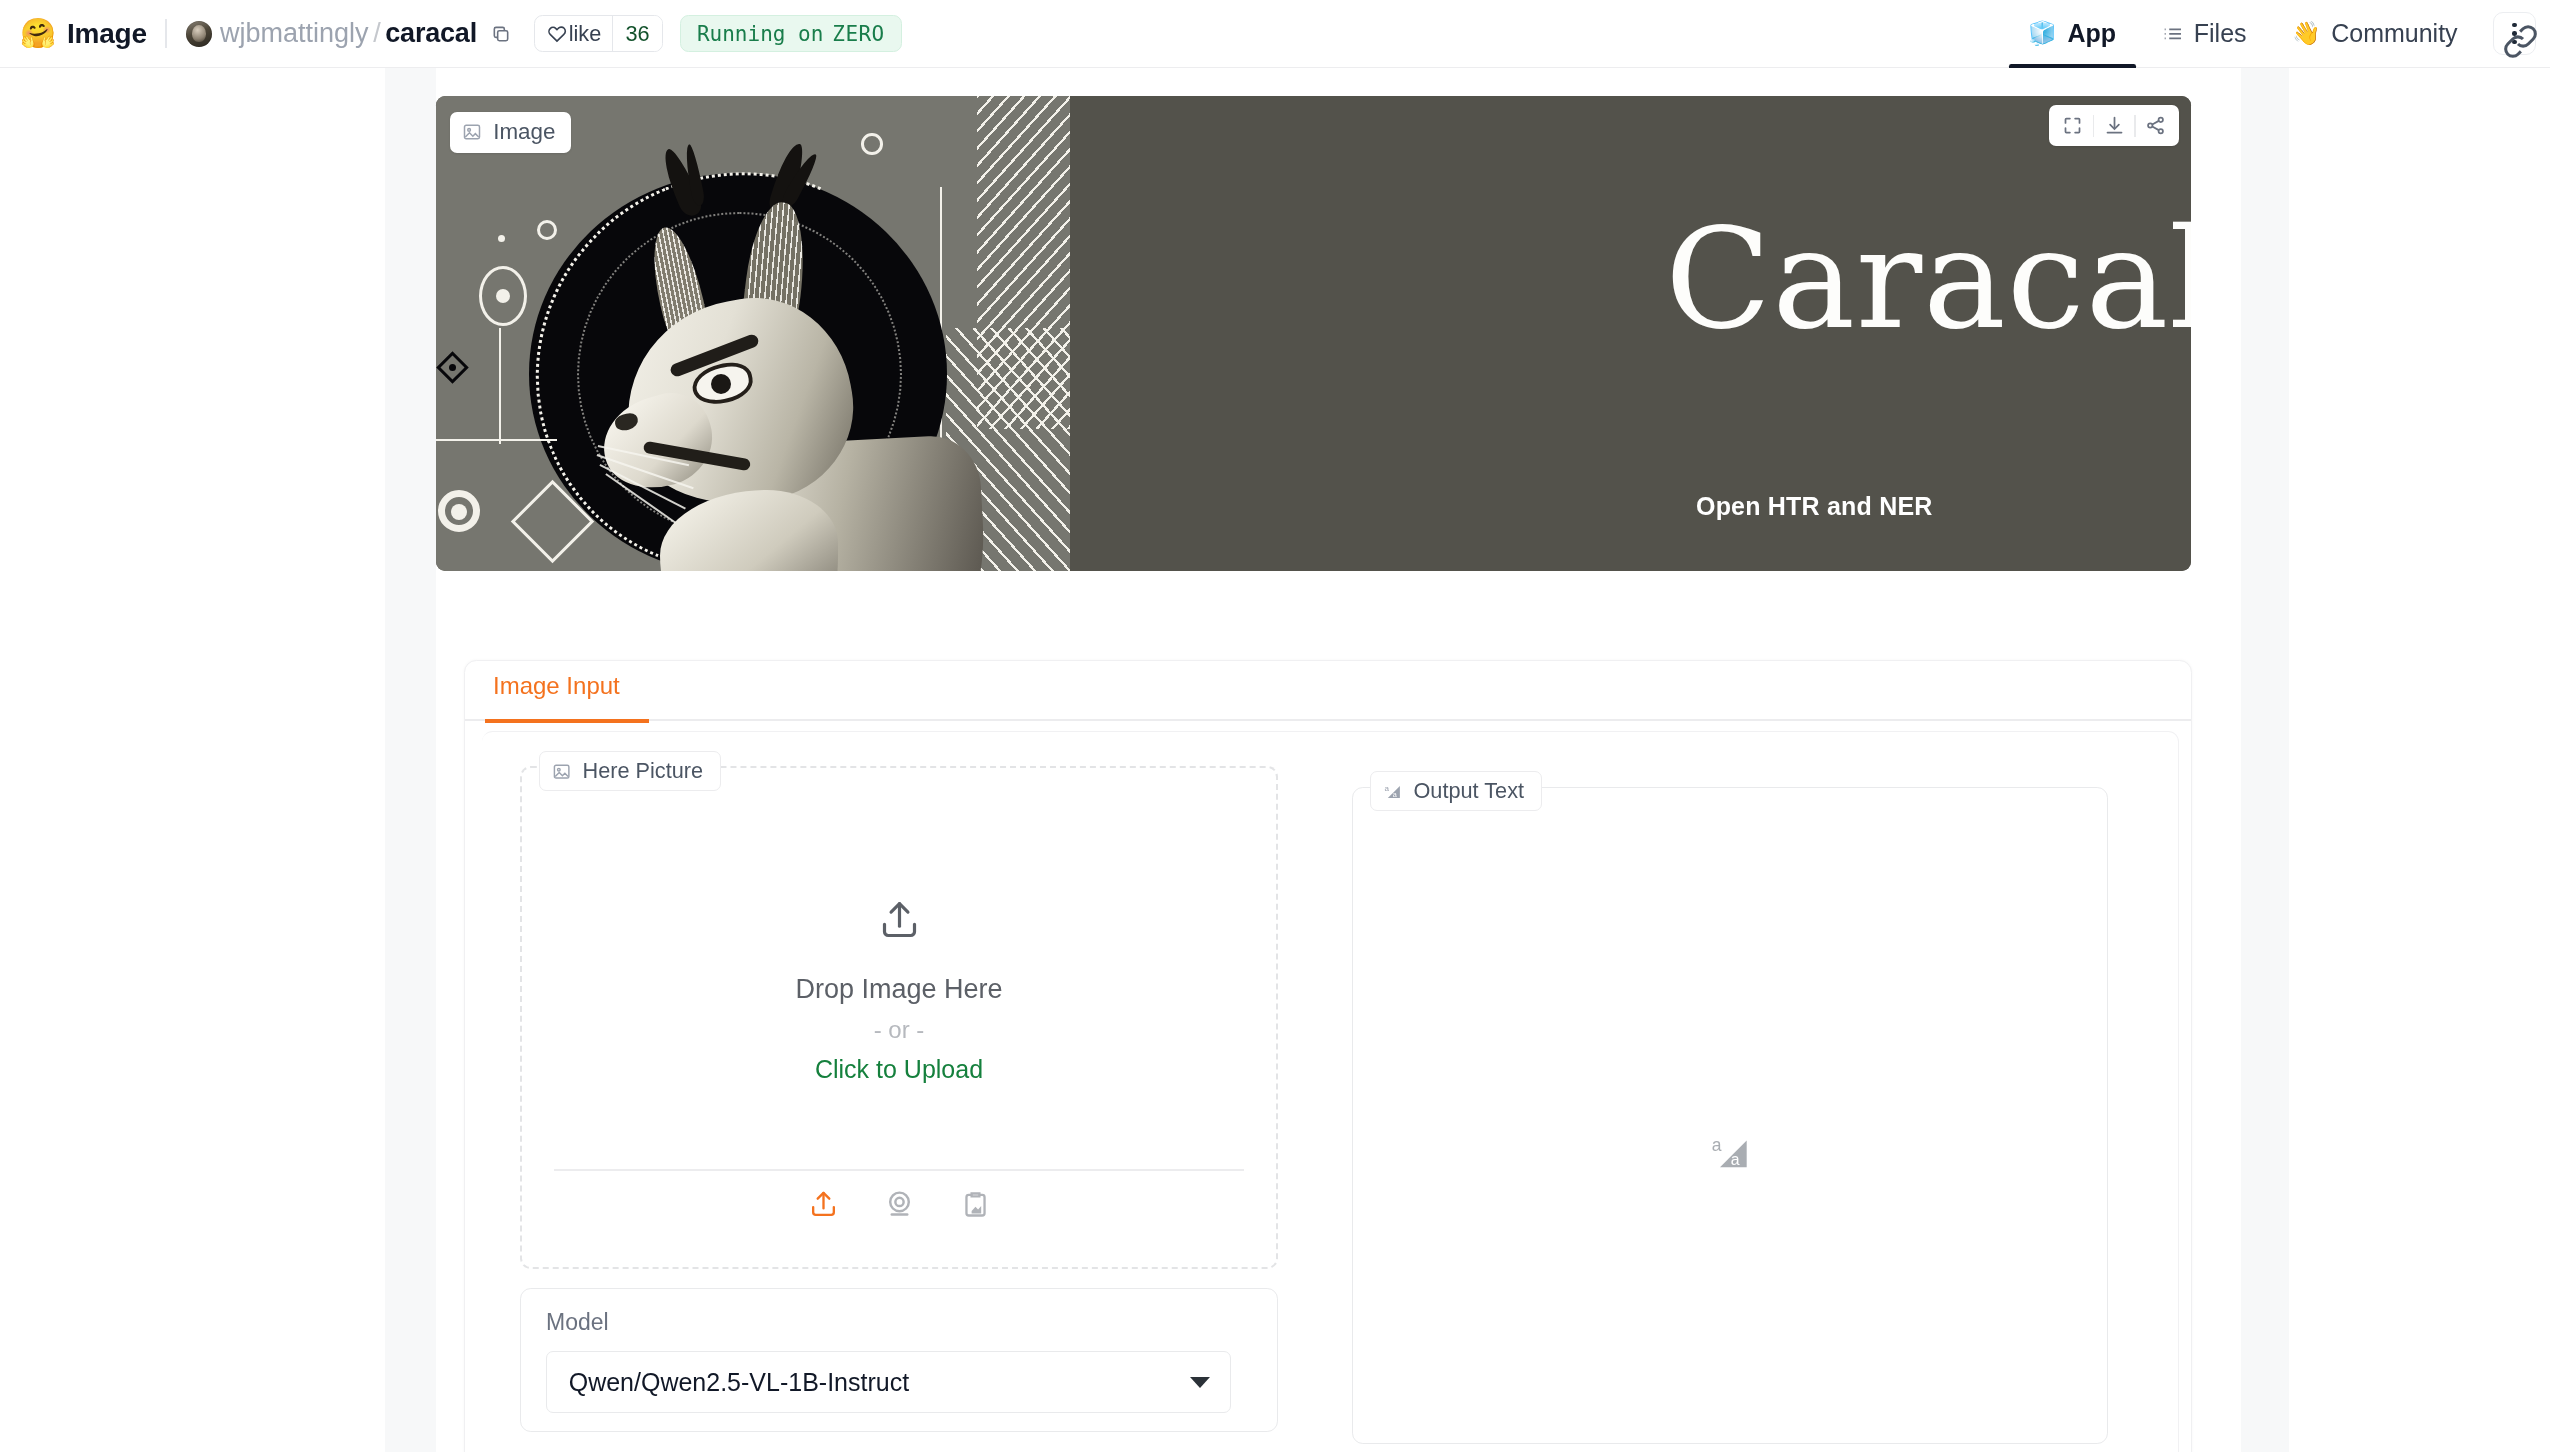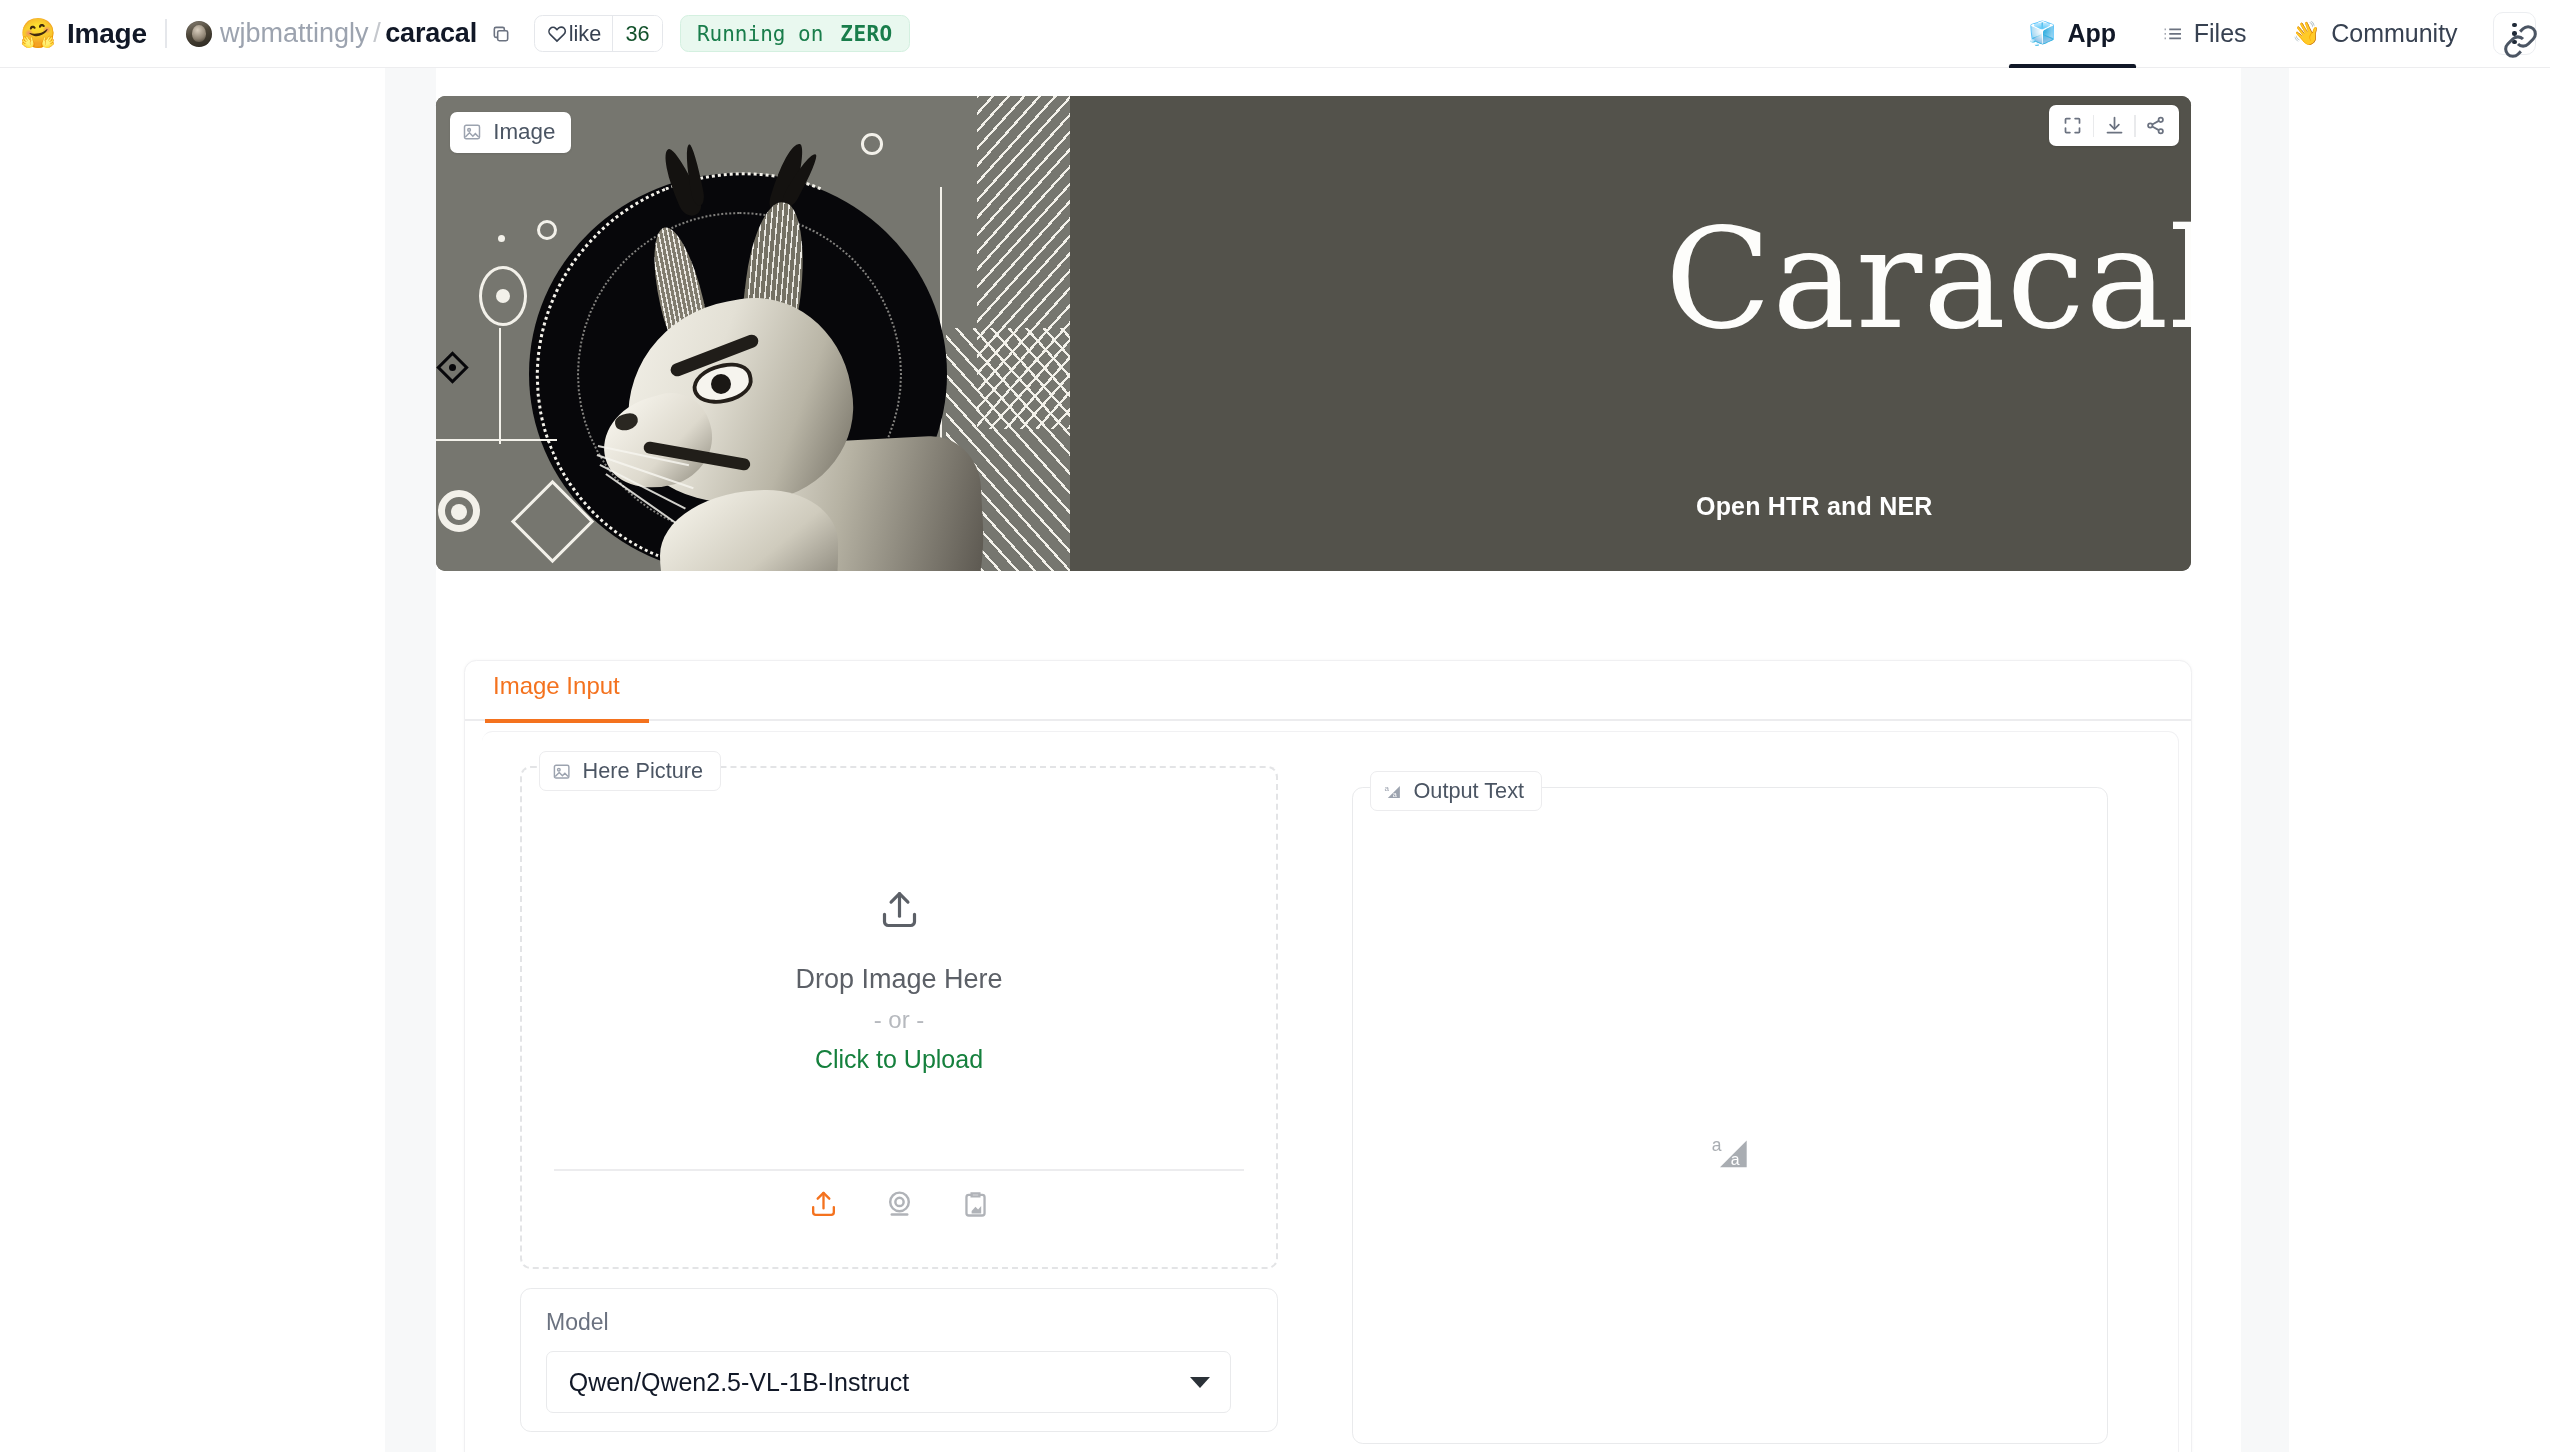--- a/index.html
+++ b/index.html
@@ -67,21 +67,21 @@
     padding: 0 12.4px; font-size: 21.7px; color: #14532d;
     border-left: 1.5px solid #e5e7eb; background: #fff;
   }
   .zero-badge {
     margin-left: 17px; height: 37px;
     display: flex; align-items: center; padding: 0 16px;
     background: #e9f8ef; border: 1.5px solid #d4f0e0; border-radius: 8.5px;
     font-size: 21px; color: #197d4b; white-space: nowrap;
     font-family: "DejaVu Sans Mono", monospace;
   }
-  .zero-badge b { font-weight: 700; margin-left: 17px; letter-spacing: 0.4px;}
+  .zero-badge b { font-weight: 400; margin-left: 9px; letter-spacing: 0.4px;}
 
   .tb-right {
     margin-left: auto; display: flex; align-items: center;
     padding-right: 14px; height: 68px;
   }
   .nav-tab {
     display: flex; align-items: center; gap: 10px;
     height: 68px; padding: 0 23px; cursor: pointer;
     font-size: 25px; color: #374151; position: relative;
   }
@@ -329,21 +329,21 @@
   }
   .panel-chip {
     position: absolute; left: 17px; top: -17px;
     display: flex; align-items: center; gap: 10.8px;
     background: #ffffff;
     border: 1.5px solid #ececee; border-radius: 7px;
     padding: 6.2px 17px 6.2px 12.4px;
     font-size: 21.7px; color: #4b5563;
   }
   .dropzone {
-    position: absolute; left: 0; top: 39px; width: 100%; height: 348px;
+    position: absolute; left: 0; top: 49px; width: 100%; height: 348px;
     display: flex; flex-direction: column; align-items: center; justify-content: center;
     gap: 0; cursor: pointer;
   }
   .dz-icon { margin-bottom: 31px; }
   .dz-main { font-size: 27px; color: #5c6067; margin-bottom: 10.8px; }
   .dz-or { font-size: 24px; color: #b6b9be; margin-bottom: 10.8px; }
   .dz-click { font-size: 25px; color: #15803d; }
   .ib-sep {
     position: absolute; left: 32px; right: 32px; top: 401px;
     height: 1.5px; background: #ececee;

